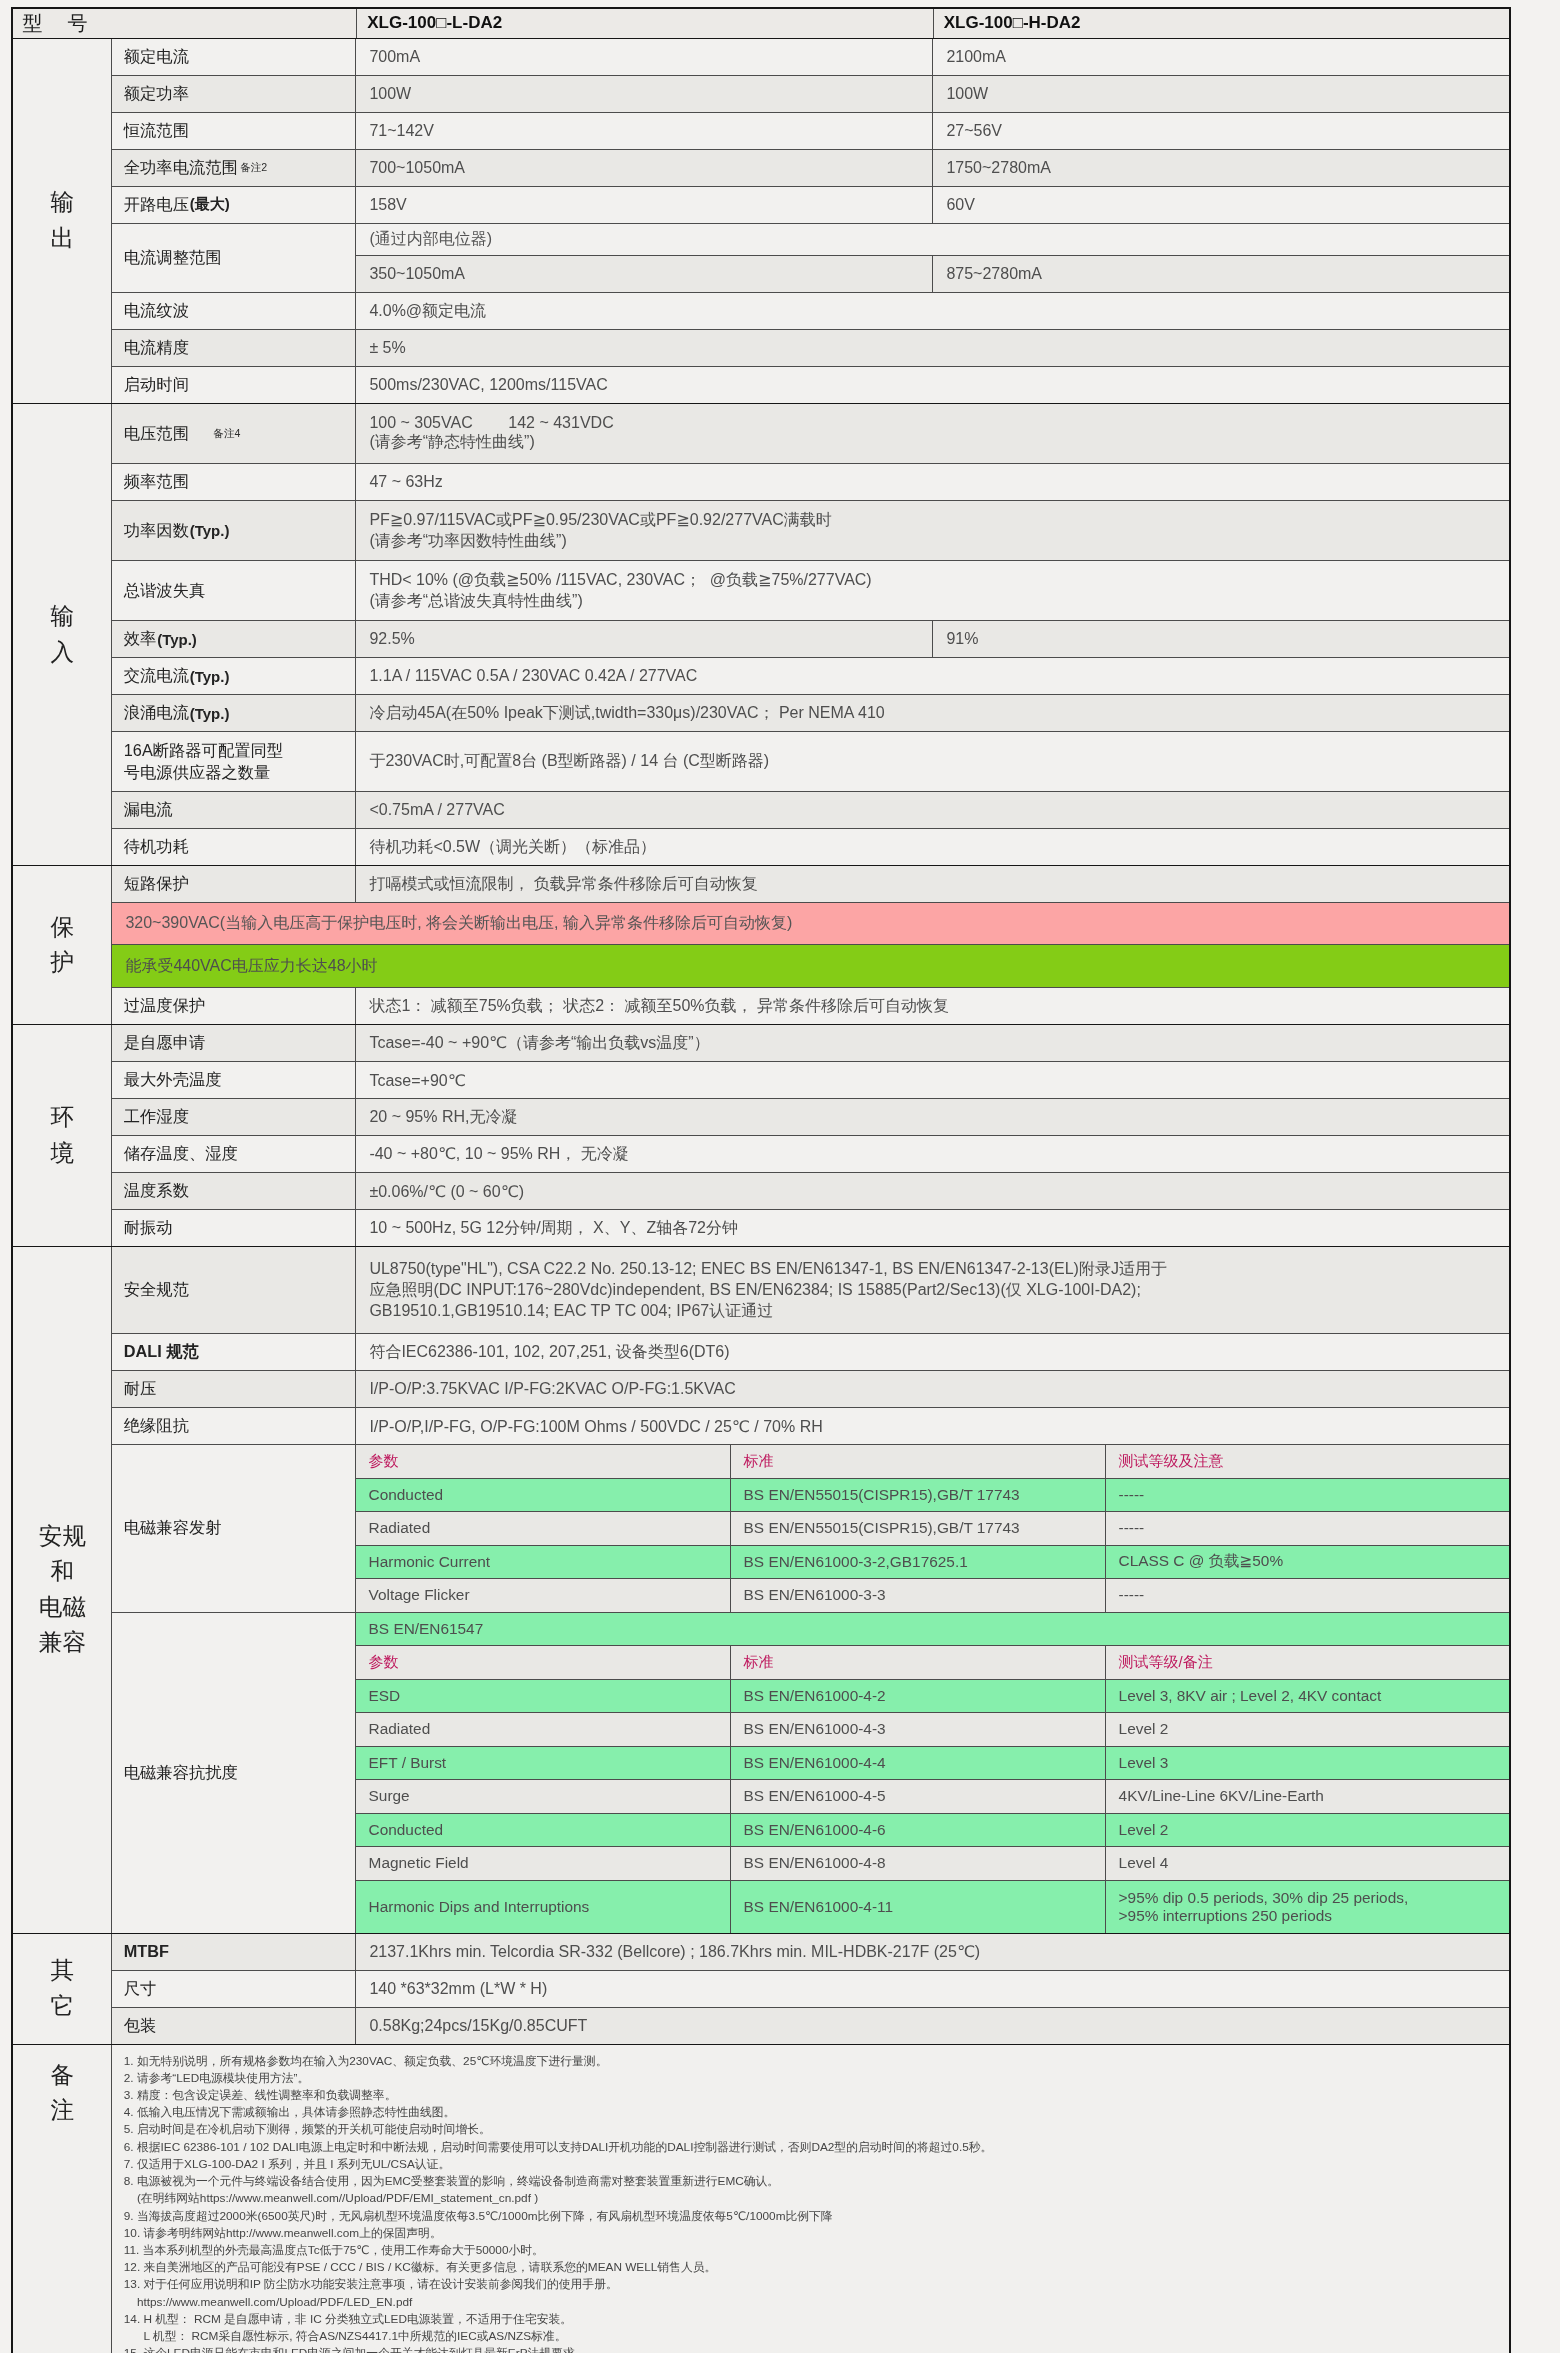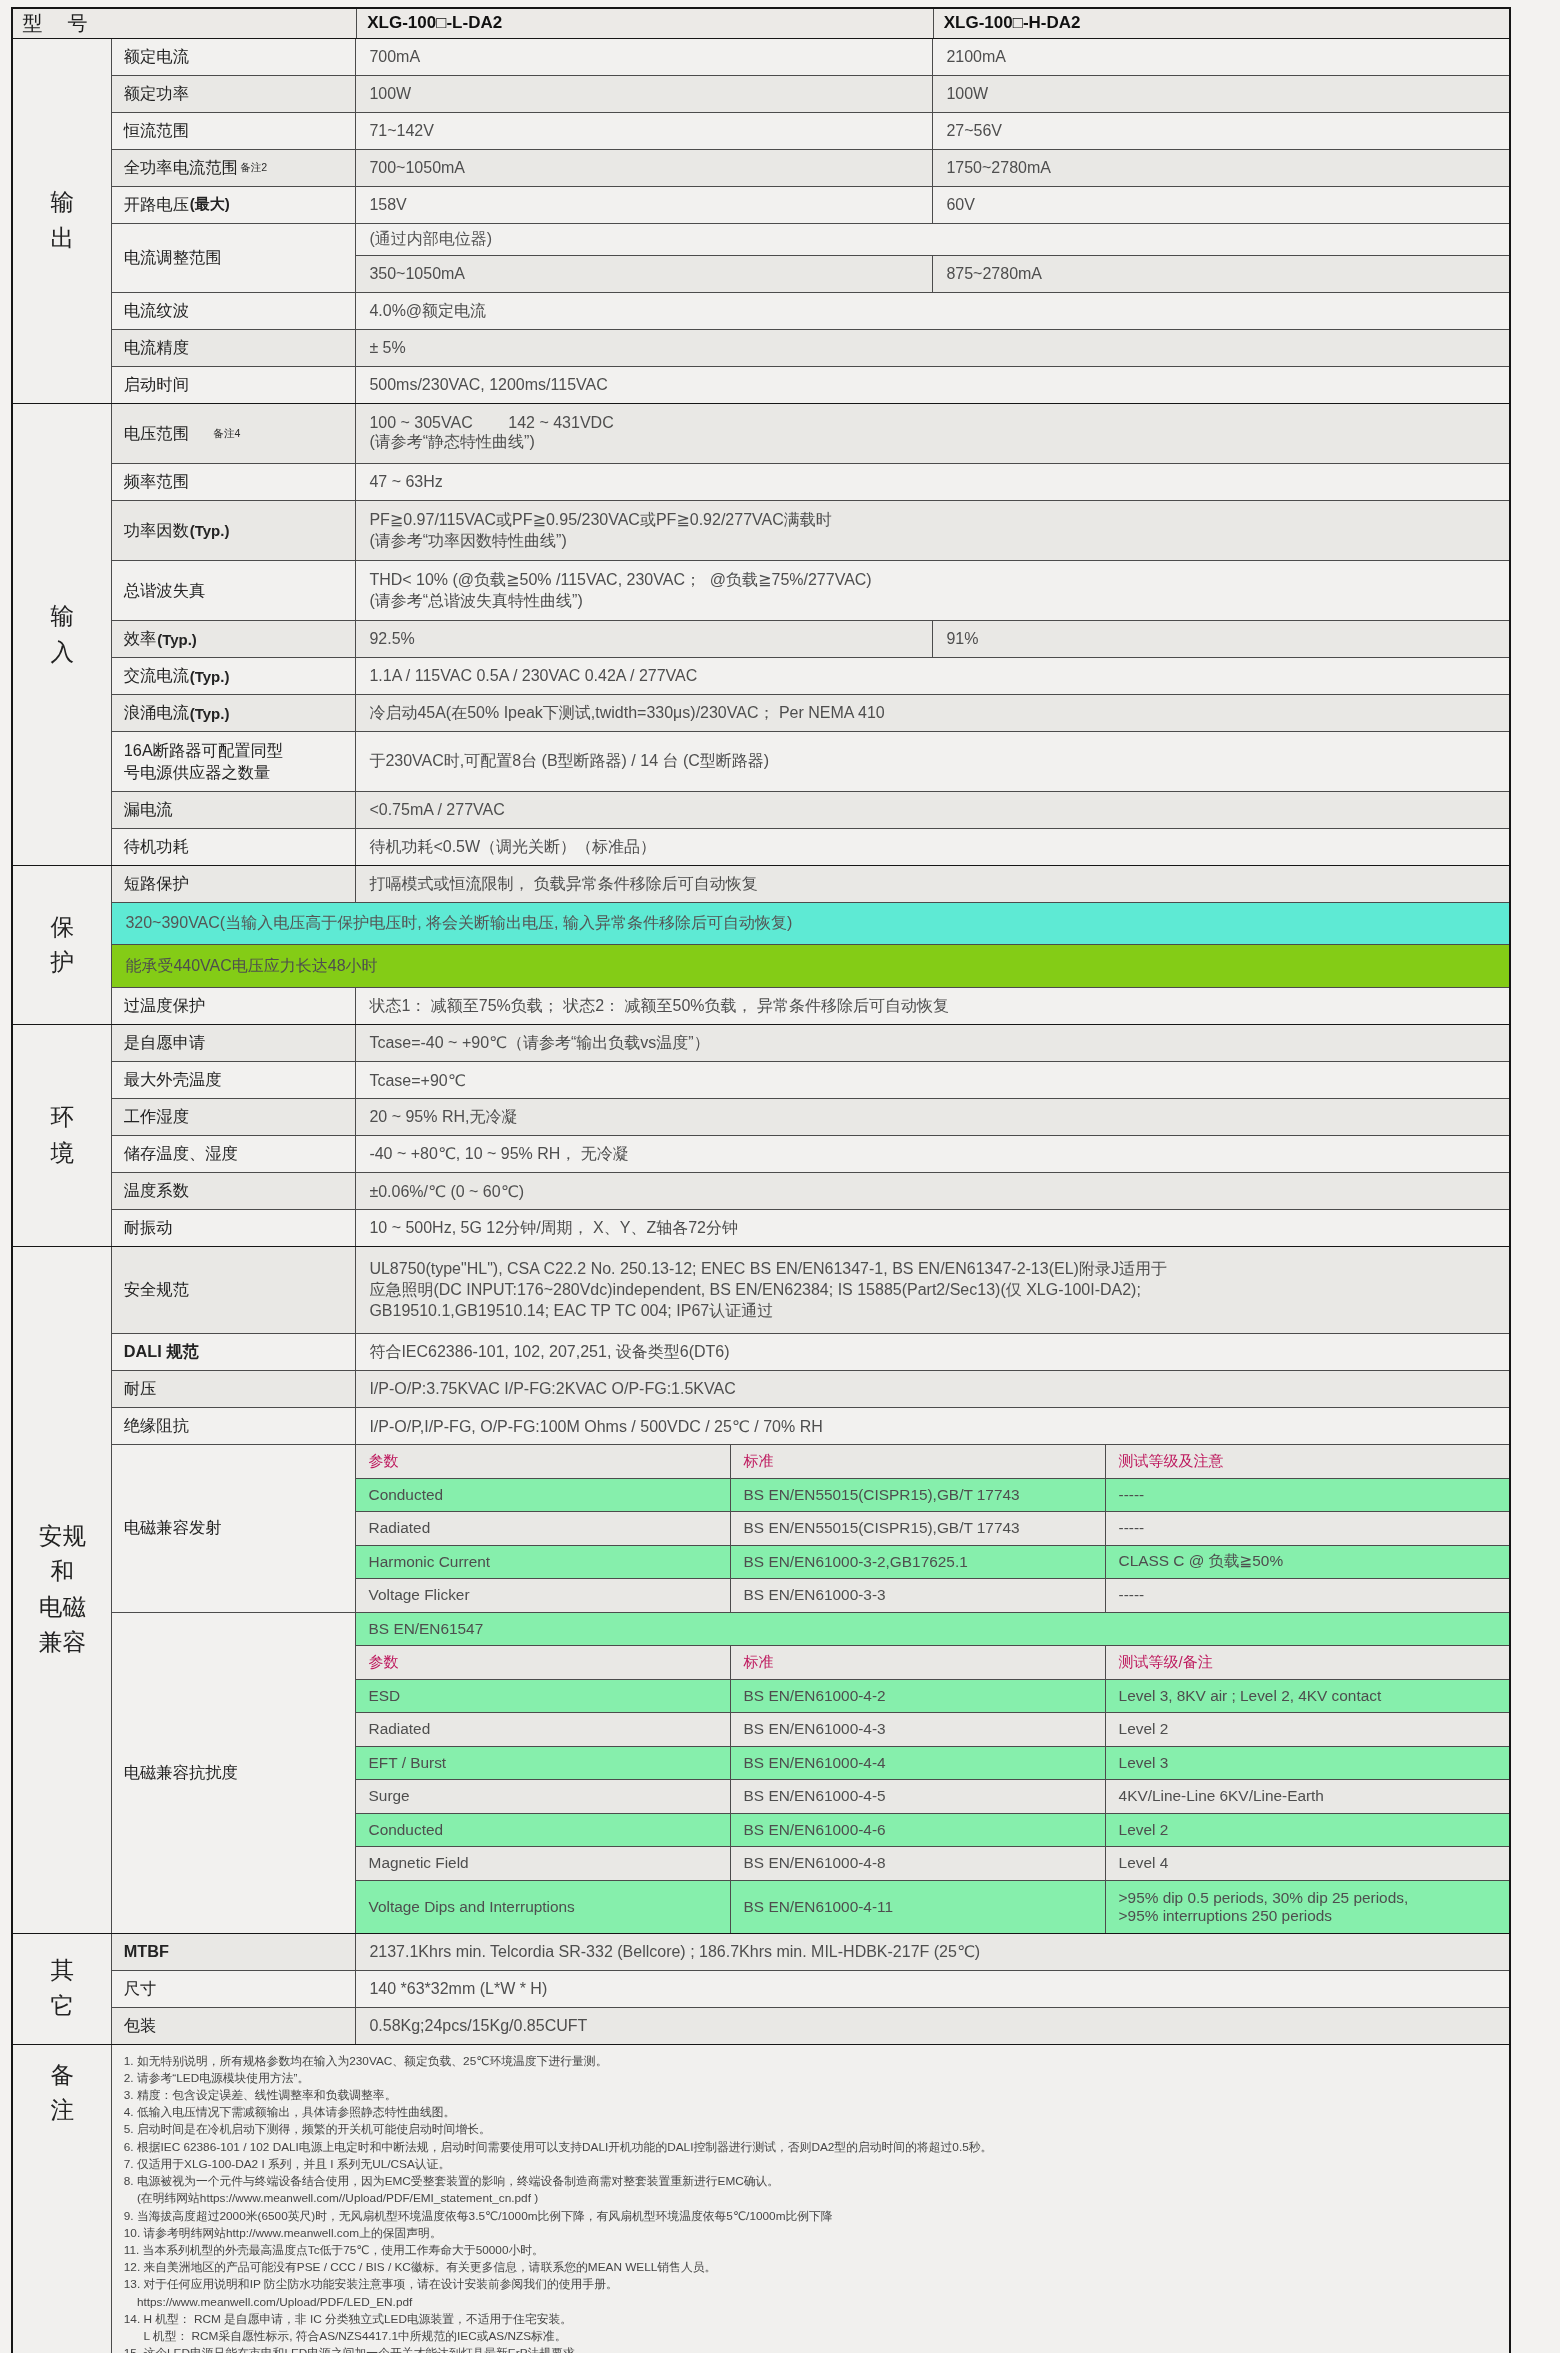--- a/index.html
+++ b/index.html
@@ -34,21 +34,21 @@
   .sup{font-size:10.6px;color:#2c2c2c;margin-left:2.4px;align-self:center;}
   .gap{margin-left:24.4px;}
   .sfx{font-size:15px;margin-left:0.8px;font-weight:bold;}
   .bold{font-weight:bold;}
   
   .stack{flex:1 1 0;display:flex;flex-direction:column;min-width:0;}
   .stack-top{min-height:32.5px;display:flex;align-items:center;padding:3.3px 8.1px 3.3px 13px;
     font-size:16px;color:#555;border-bottom:0.8px solid #4c4c4c;background:#f2f1ef;box-sizing:border-box;}
   .stack-bot{display:flex;flex:1;min-height:36px;background:#e9e8e5;}
   .stack-bot .v{padding-left:13px;}
-  .ov-top{background:#5eead4;min-height:42px;}
+  .ov-top{background:#fca5a5;min-height:42px;}
   .ov-bot{background:#84cc16;min-height:42px;display:flex;align-items:center;padding-left:13px;font-size:16px;color:#4e4e4e;}
   
   .stbl{flex:1 1 0;display:flex;flex-direction:column;min-width:0;}
   .srow{display:flex;border-top:0.8px solid #4c4c4c;min-height:32.5px;background:#86efac;}
   .stbl > .srow:first-child{border-top:none;}
   .srow.d{background:#e9e8e5;}
   .srow.tall{min-height:52px;}
   .sc{display:flex;align-items:center;padding:3.3px 8.1px 3.3px 12.2px;font-size:15.4px;color:#4e4e4e;box-sizing:border-box;min-width:0;}
   .sc.p{flex:0 0 375px;border-right:0.8px solid #4c4c4c;}
   .sc.s{flex:0 0 375px;border-right:0.8px solid #4c4c4c;}
@@ -340,21 +340,21 @@
             <div class="sc p">Conducted</div>
             <div class="sc s">BS EN/EN61000-4-6</div>
             <div class="sc n">Level 2</div>
           </div>
           <div class="srow d">
             <div class="sc p">Magnetic Field</div>
             <div class="sc s">BS EN/EN61000-4-8</div>
             <div class="sc n">Level 4</div>
           </div>
           <div class="srow tall">
-            <div class="sc p">Voltage Dips and Interruptions</div>
+            <div class="sc p">Harmonic Dips and Interruptions</div>
             <div class="sc s">BS EN/EN61000-4-11</div>
             <div class="sc n pre">&gt;95% dip 0.5 periods, 30% dip 25 periods,
 &gt;95% interruptions 250 periods</div>
           </div>
         </div>
       </div>
     </div>
   </div>
 
   <div class="band">

